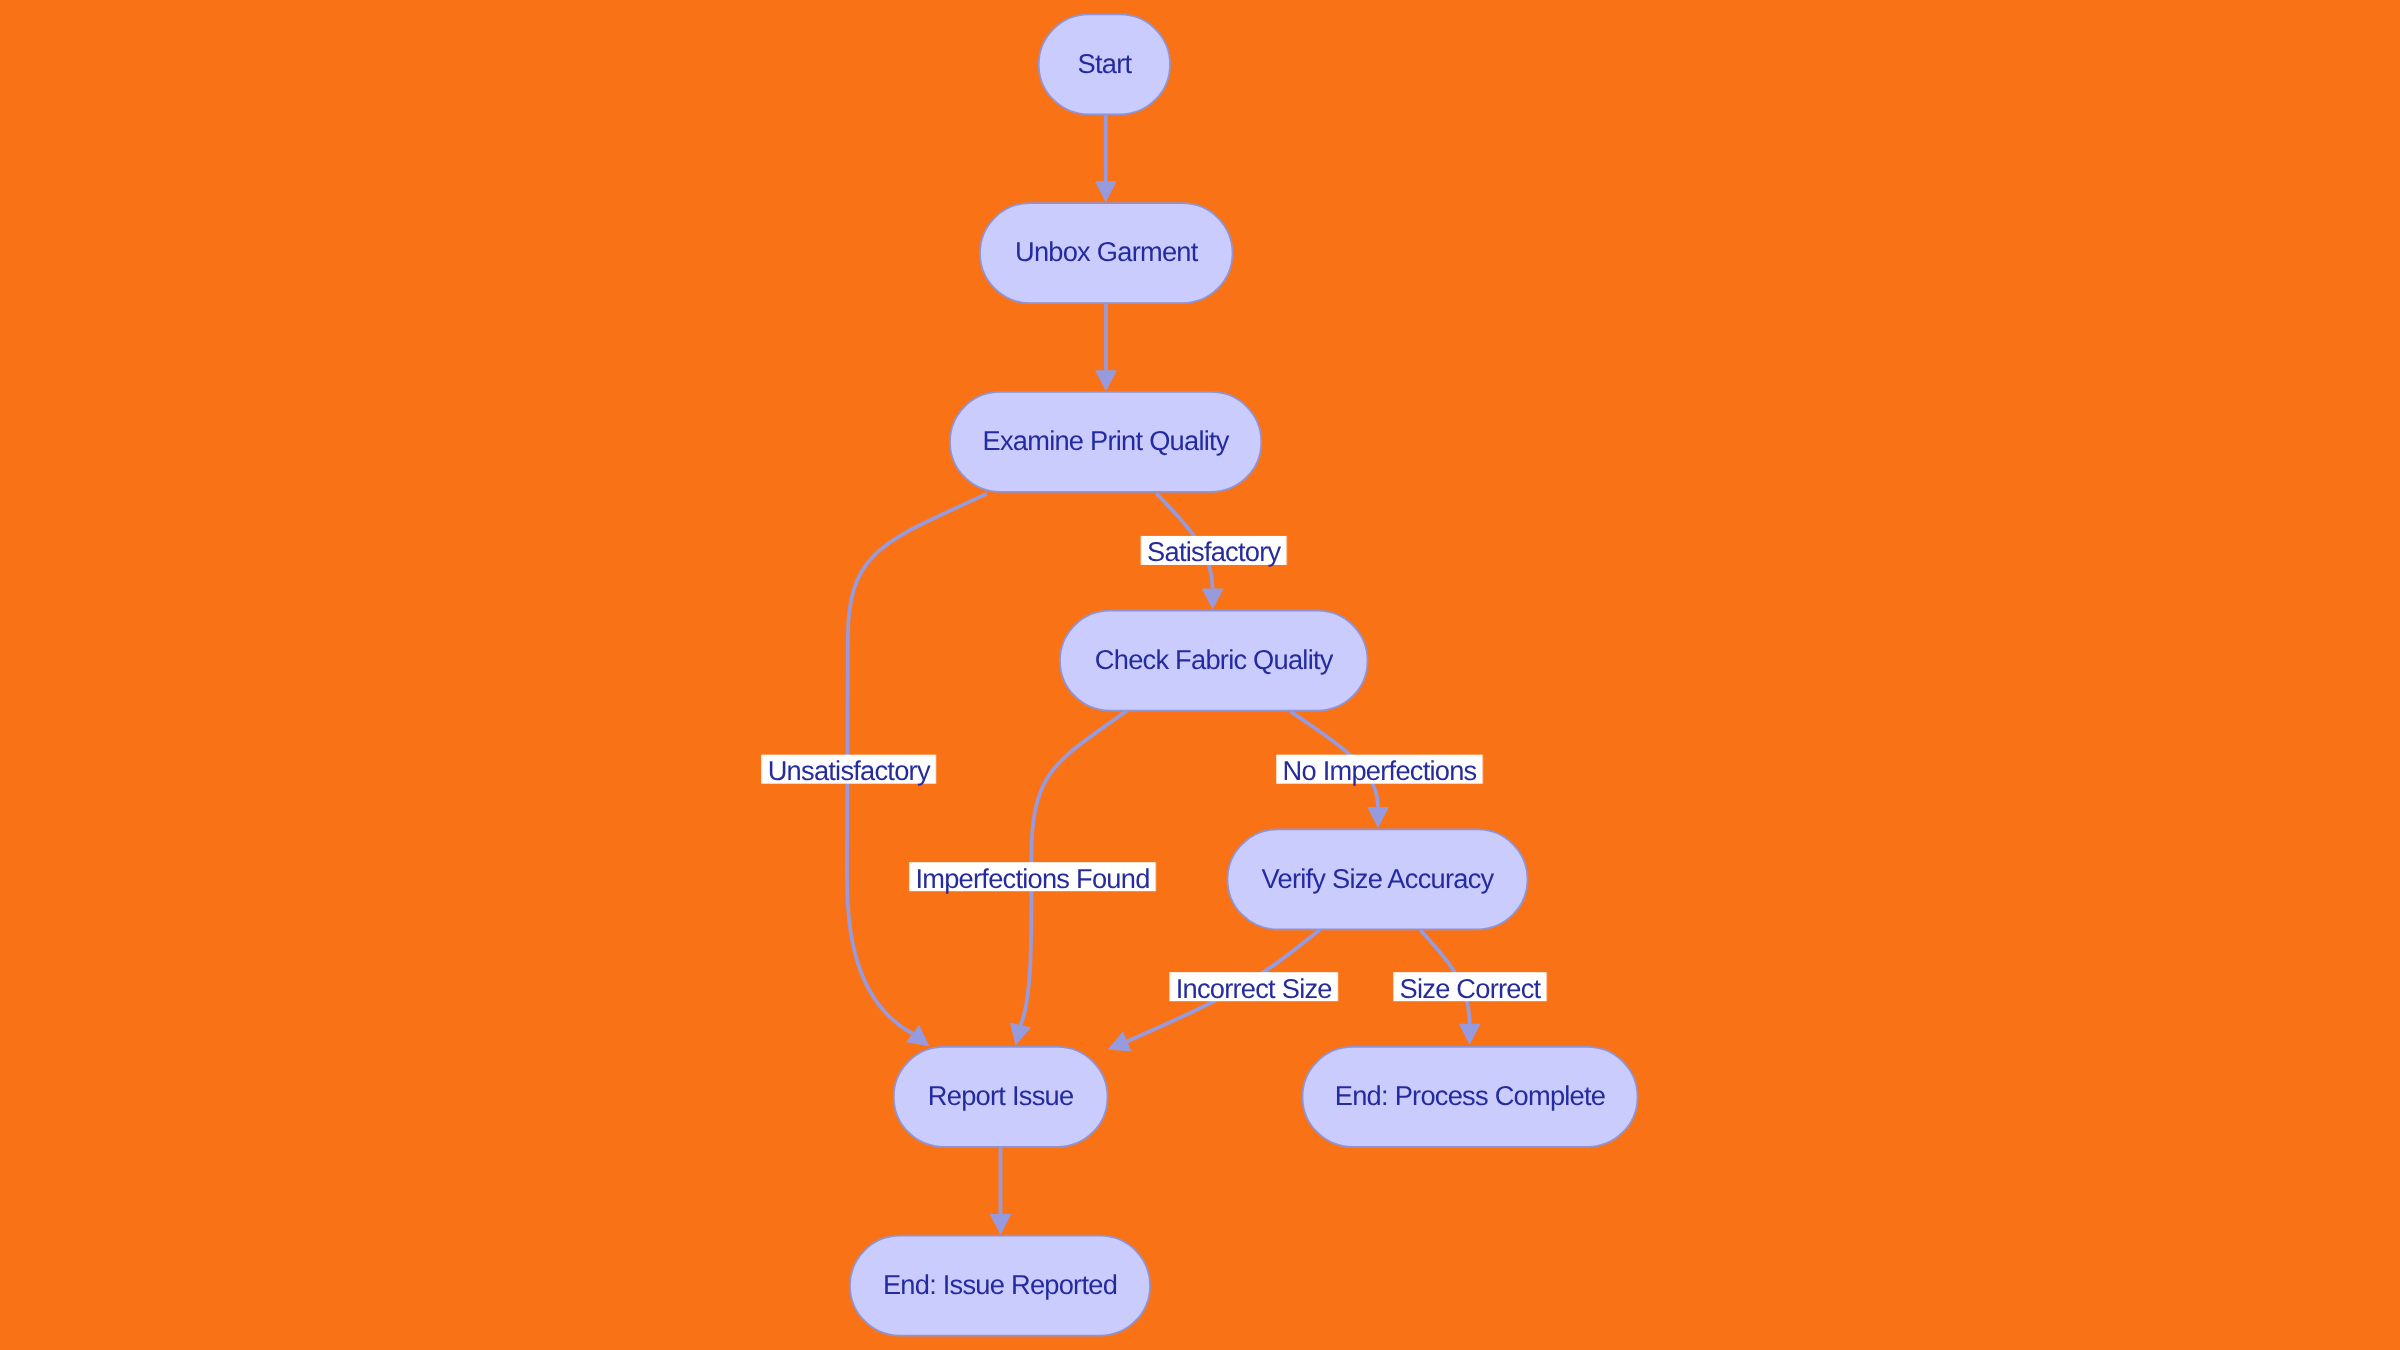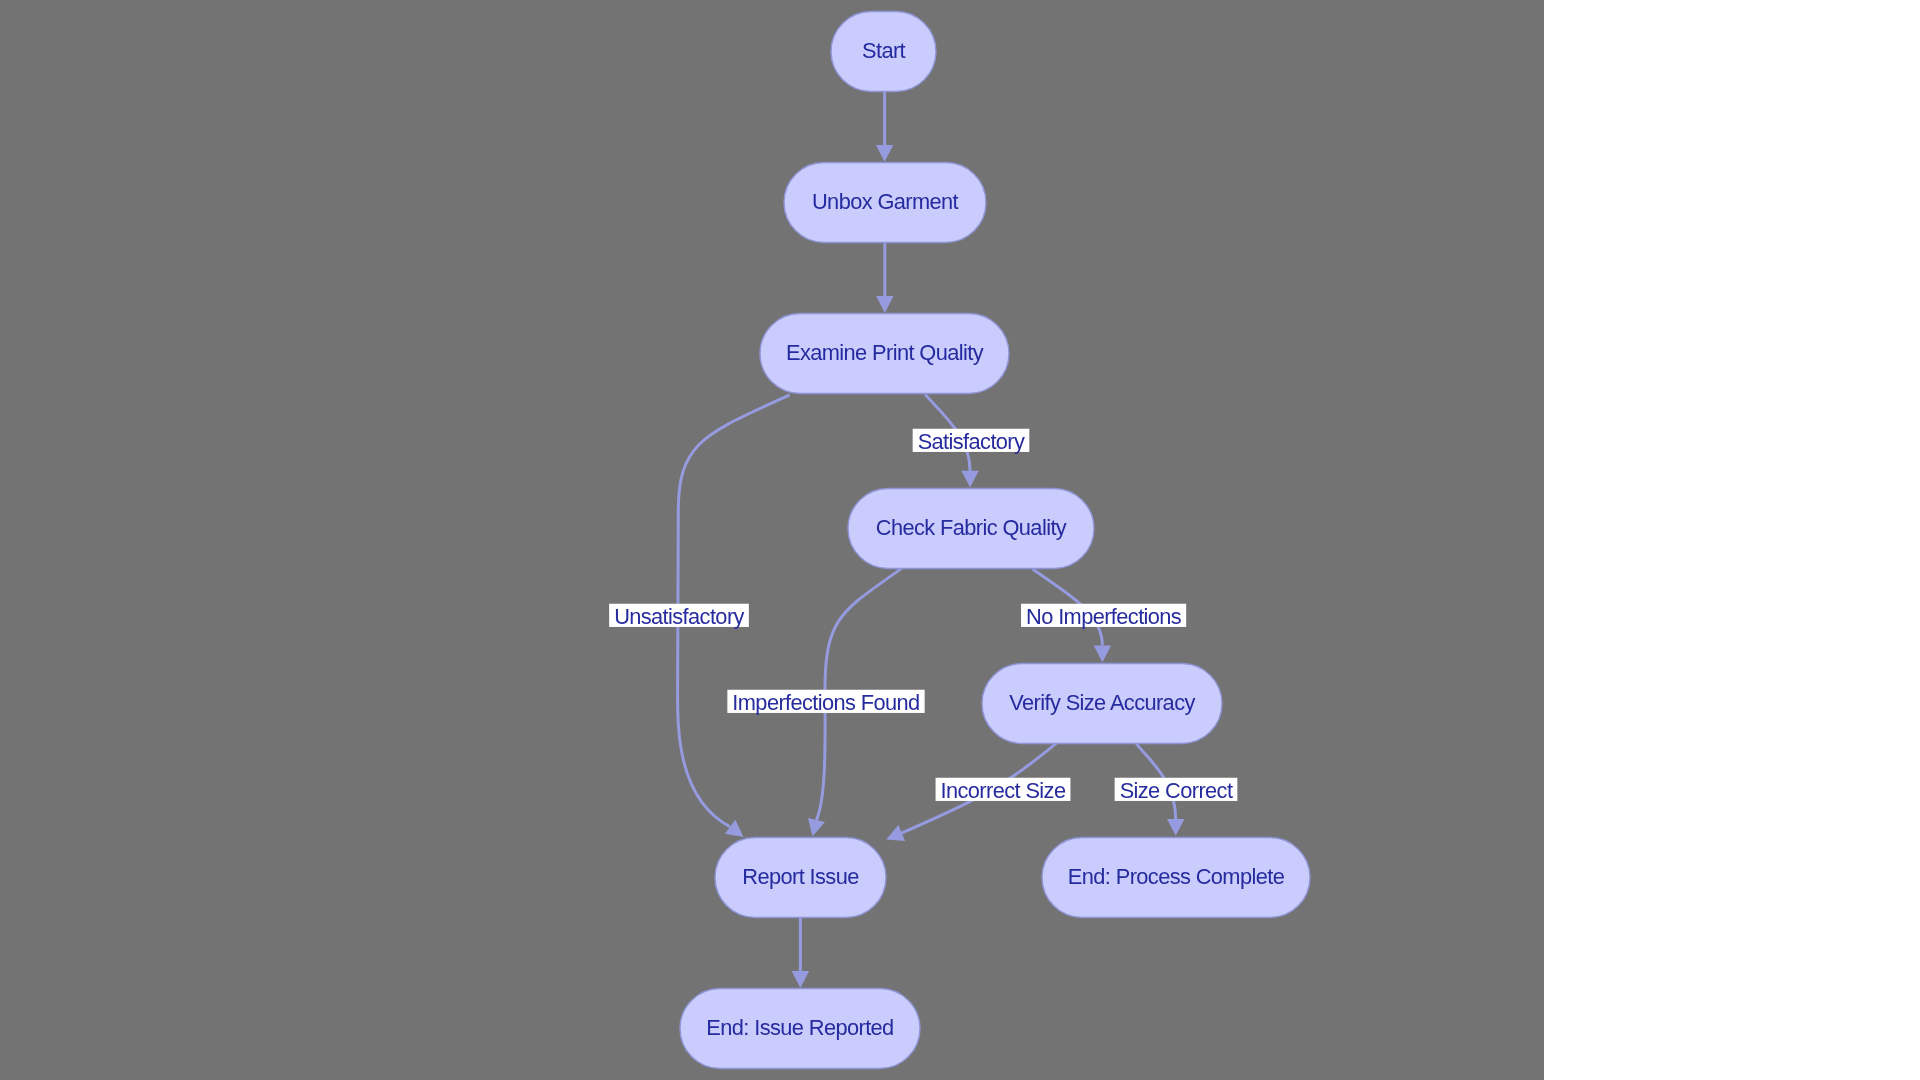--- a/index.html
+++ b/index.html
@@ -1,17 +1,17 @@
 <!DOCTYPE html>
 <html><head>
 <meta charset="utf-8">
 <title>Garment Quality Inspection Flowchart</title>
 <style>
   html,body{margin:0;padding:0;width:1920px;height:1080px;overflow:hidden;background:#ffffff;}
-  #stage{position:relative;width:1544px;height:1080px;background:#737373;}
+  #stage{position:relative;width:1920px;height:1080px;background:#f97316;}
   svg#chart{display:block;}
   .node-shape{fill:#c9ccfd;stroke:#8f94d6;stroke-width:1.4;}
   .node-label{will-change:transform;font-family:"Liberation Sans",sans-serif;font-size:21.8px;
               letter-spacing:-0.6px;fill:#252a9e;text-anchor:middle;}
   .edge-path{fill:none;stroke:#969bdf;stroke-width:3;stroke-linecap:butt;}
   .edge-head{fill:#969bdf;stroke:none;}
   .edge-label-bg{fill:#ffffff;}
   .edge-label{will-change:transform;font-family:"Liberation Sans",sans-serif;font-size:21.8px;
               letter-spacing:-0.6px;fill:#262b9e;text-anchor:middle;}
 </style>

